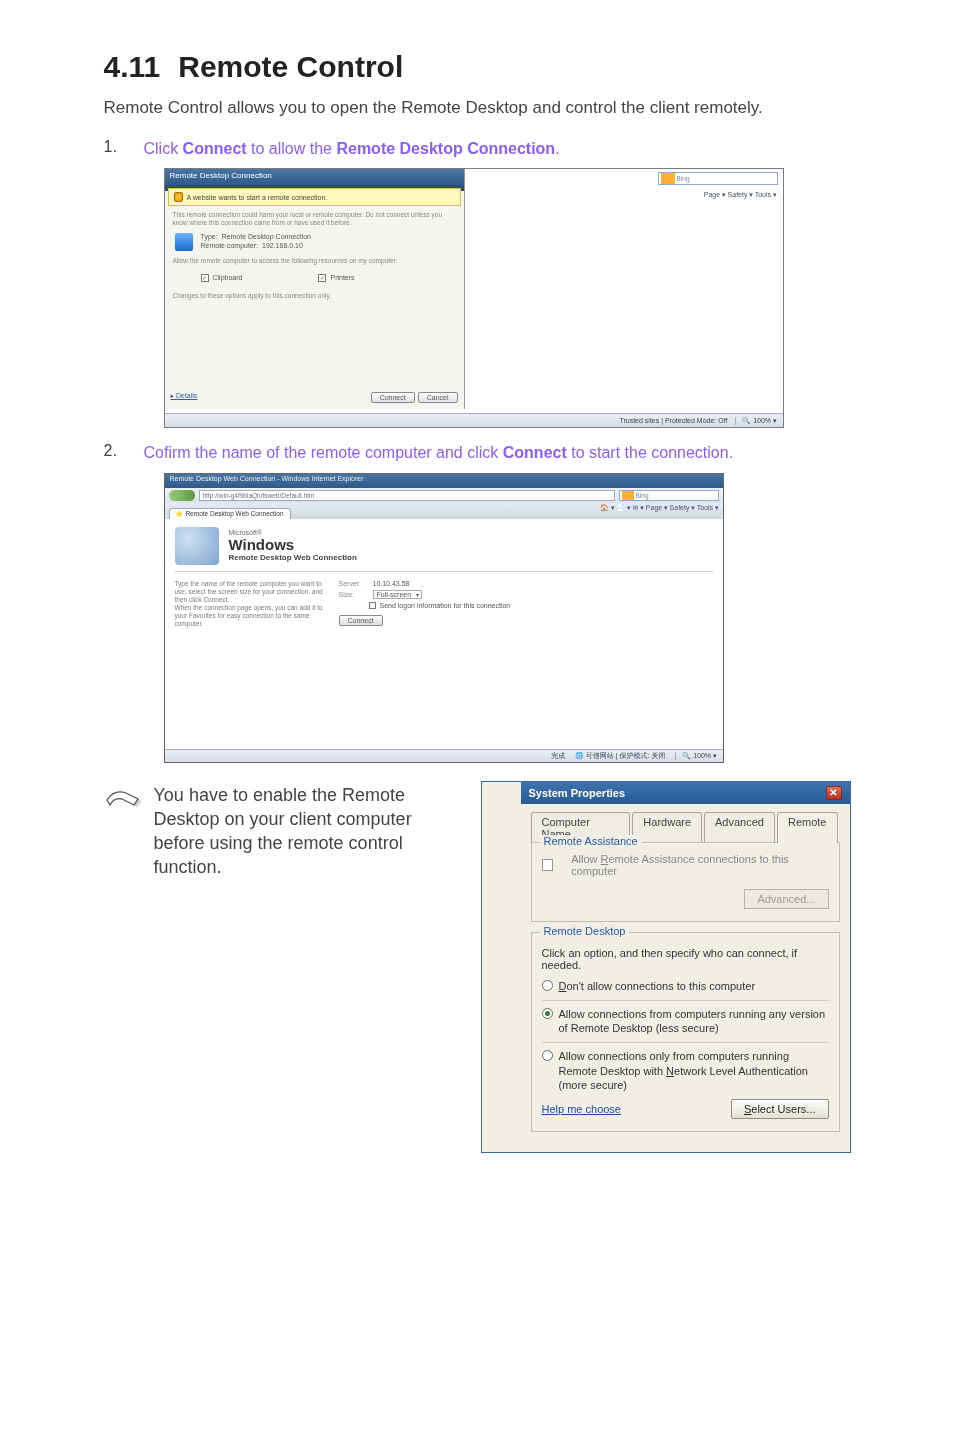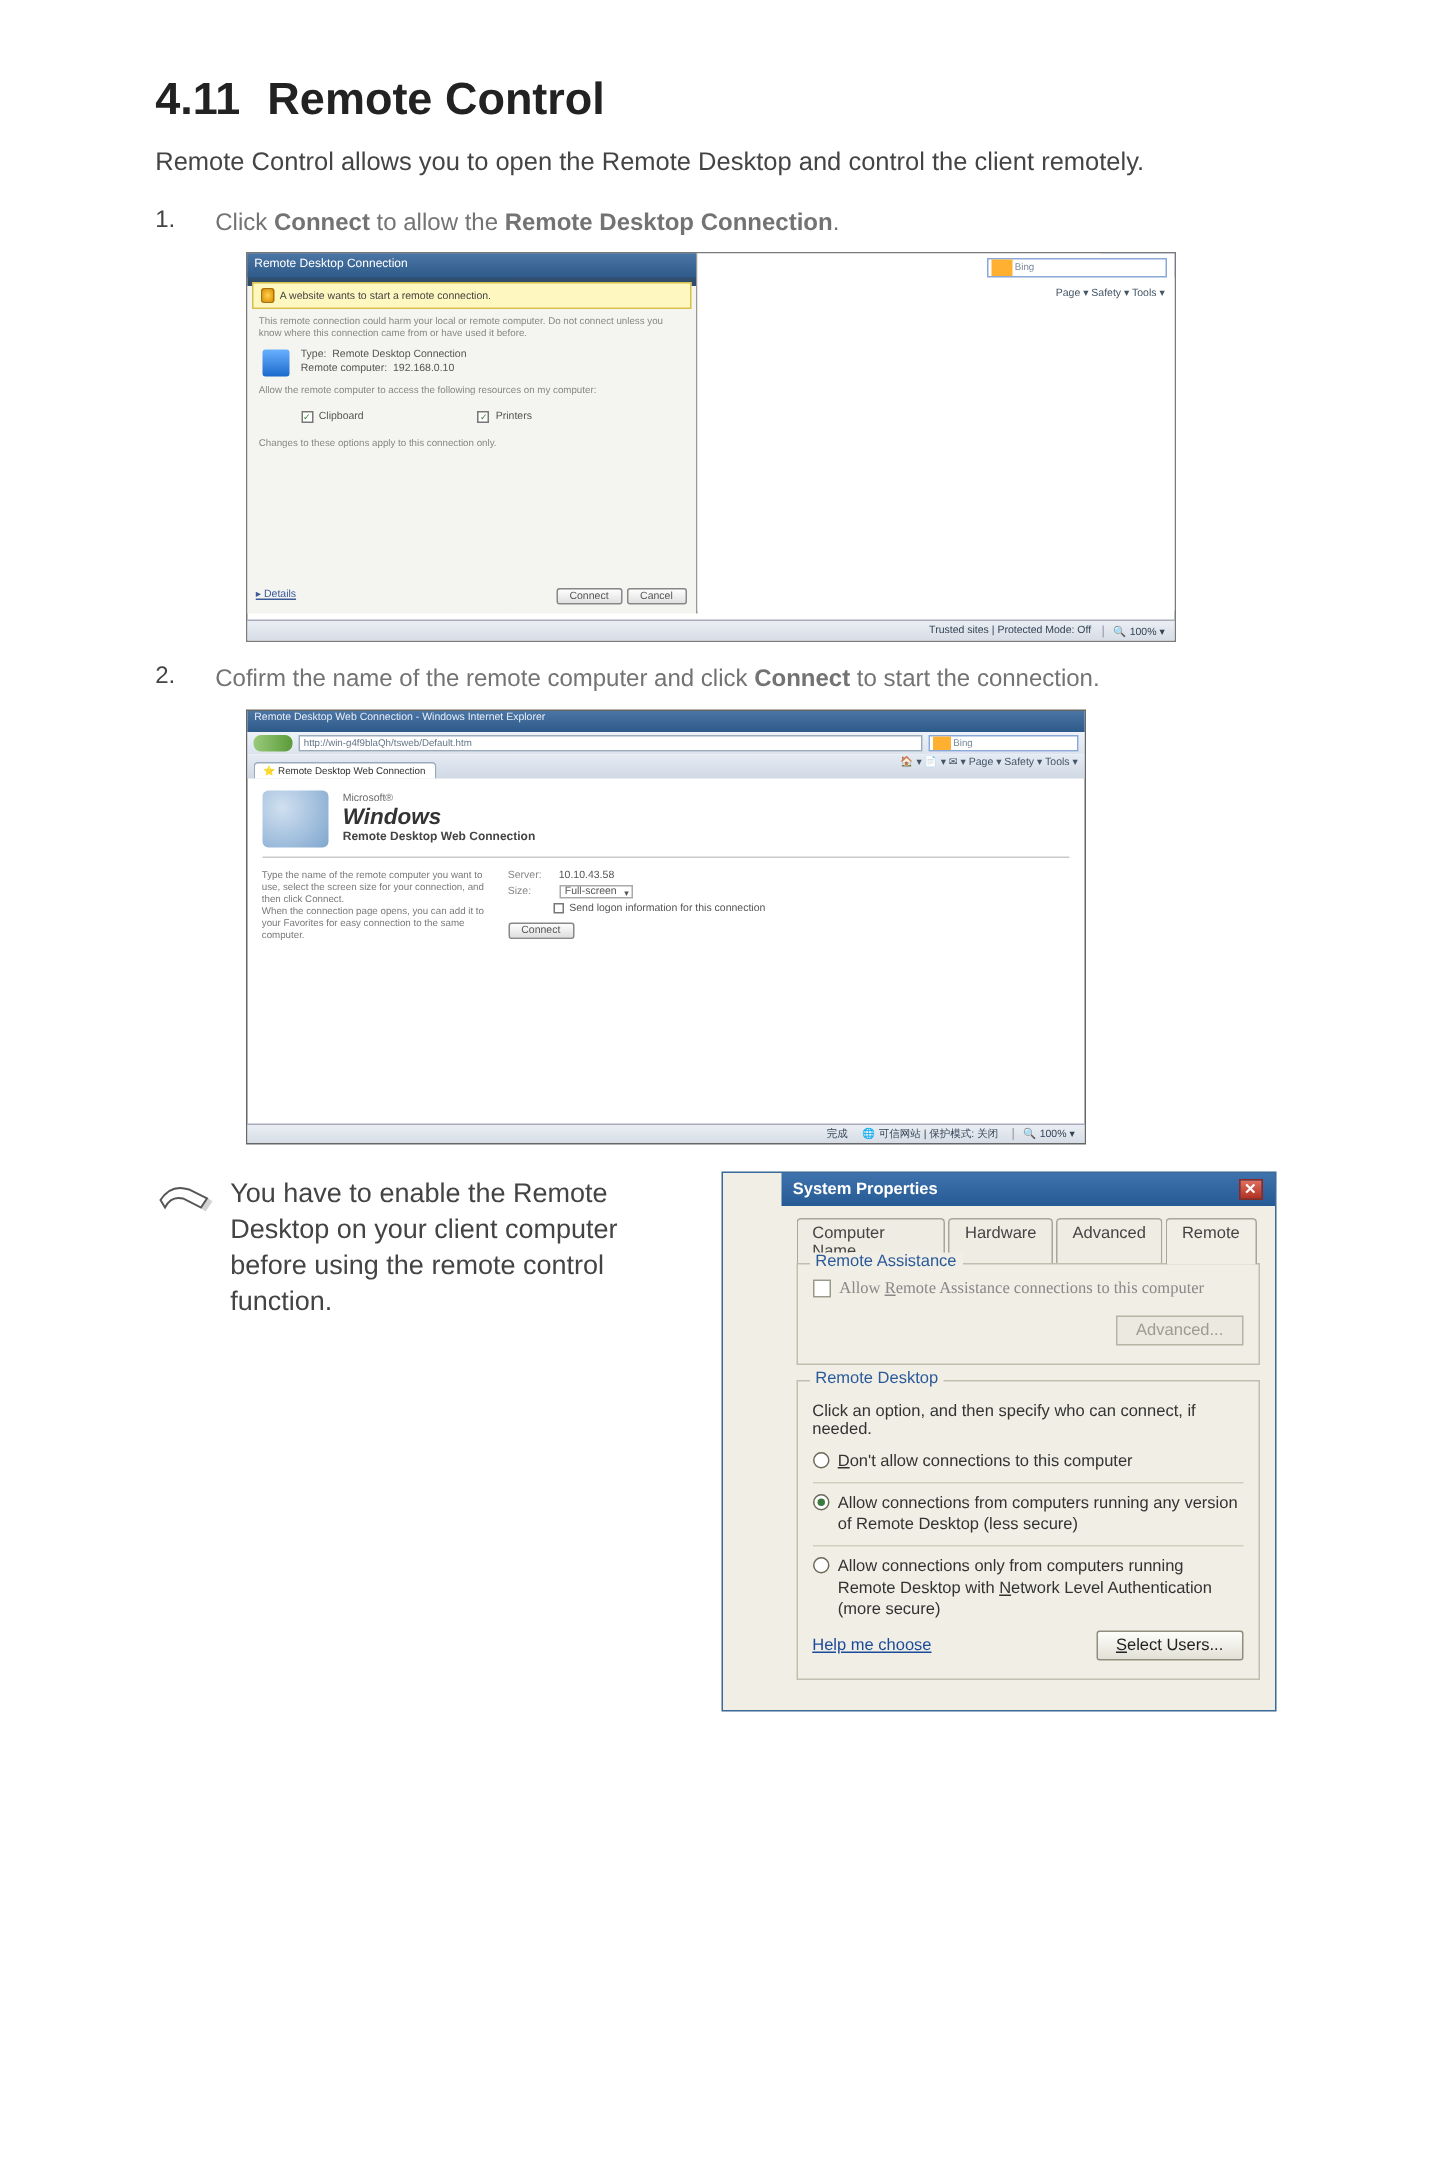--- a/index.html
+++ b/index.html
@@ -39,21 +39,21 @@
   ol.steps > li {
     display: flex;
     margin-bottom: 8px;
   }
   .step-num {
     width: 40px;
     flex-shrink: 0;
     font-size: 16px;
     color: #444;
   }
-  .step-body { flex: 1; font-size: 16px; color: #737373; line-height: 1.4; }
+  .step-body { flex: 1; font-size: 16px; color: #8b5cf6; line-height: 1.4; }
   .bold { font-weight: bold; }
 
   
   .ie-frame1 {
     width: 620px;
     height: 260px;
     border: 1px solid #7a7a7a;
     margin: 6px 0 14px 60px;
     background: #fff;
     font-size: 8px;
@@ -121,21 +121,21 @@
   .addr-box { flex: 1; height: 11px; background: #fff; border: 1px solid #9ab; font-size: 6.5px; padding: 0 3px; color: #678; display: flex; align-items: center; }
   .ie2-search { width: 100px; height: 11px; border: 1px solid #8aa8d8; background: #fff; display: flex; align-items: center; }
   .ie2-search .bing { width: 12px; height: 9px; background: #ffb030; margin: 0 2px; }
   .ie2-tabs { height: 16px; background: linear-gradient(#e5ebf3,#d0d8e4); display: flex; align-items: flex-end; padding: 0 4px; position: relative; }
   .ie2-tab { background: #fff; border: 1px solid #9ab; border-bottom: none; font-size: 6.5px; padding: 1px 6px; border-radius: 3px 3px 0 0; }
   .ie2-toolbar { position: absolute; right: 4px; top: 1px; font-size: 7px; color: #456; }
   .rdweb-body { padding: 8px 10px; }
   .rdweb-head { display: flex; align-items: center; gap: 10px; margin-bottom: 6px; }
   .rdweb-icon { width: 44px; height: 38px; background: radial-gradient(circle at 30% 30%,#d0e0f0,#7fa6ce); border-radius: 4px; }
   .rdweb-title .ms { font-size: 7px; color: #6a6a6a; }
-  .rdweb-title .win { font-size: 15px; font-weight: bold; color: #333; font-style: italic; }
+  .rdweb-title .win { font-size: 15px; font-weight: bold; color: #333; }
   .rdweb-title .sub { font-size: 8px; font-weight: bold; color: #444; }
   .rdweb-divider { height: 1px; background: #c9c9c9; margin: 4px 0 8px 0; }
   .rdweb-cols { display: flex; gap: 14px; }
   .rdweb-left { width: 150px; font-size: 6.5px; color: #7a7a7a; line-height: 1.25; }
   .rdweb-right { font-size: 7px; color: #555; }
   .rdweb-right .fld { margin-bottom: 3px; display: flex; align-items: center; gap: 4px; }
   .rdweb-right .lab { width: 30px; color: #888; }
   .rdweb-right .val { }
   .rdweb-right .sel { border: 1px solid #aaa; padding: 0 10px 0 3px; background: #fff; position: relative; }
   .rdweb-right .sel:after { content: "▾"; position: absolute; right: 2px; font-size: 6px; color: #555; }
@@ -170,21 +170,21 @@
   .sp-tabs { display: flex; gap: 0; margin-bottom: -1px; }
   .sp-tab {
     border: 1px solid #a7a79a; border-bottom: none;
     padding: 3px 10px; background: #efece3;
     border-radius: 3px 3px 0 0; font-size: 11px; margin-right: 2px;
     color: #444;
   }
   .sp-tab.active { background: #f1eee5; position: relative; z-index: 2; }
   .fieldset { border: 1px solid #bfbfb0; padding: 10px 10px 12px 10px; margin-bottom: 10px; background: #f1eee5; position: relative; }
   .fieldset .legend { position: absolute; top: -8px; left: 8px; background: #f1eee5; padding: 0 4px; color: #2a5a9a; font-size: 11px; }
-  .chk-row { display: flex; align-items: center; gap: 6px; font-size: 11px; color: #888; font-family: Liberation Serif, serif; }
+  .chk-row { display: flex; align-items: center; gap: 18px; font-size: 11px; color: #888; }
   .chk { width: 12px; height: 12px; border: 1px solid #9a9a8a; background: #fff; }
   .adv-btn-row { display: flex; justify-content: flex-end; margin-top: 12px; }
   .btn-disabled { border: 1px solid #b5b5a5; background: #ece9e0; color: #9c9c90; padding: 3px 12px; font-size: 11px; }
   .fieldset p.desc { font-size: 11px; color: #333; margin: 4px 0 8px 0; }
   .radio-row { display: flex; align-items: flex-start; gap: 6px; font-size: 11px; color: #333; margin: 5px 0 7px 0; line-height: 1.3; }
   .radio { width: 11px; height: 11px; border: 1px solid #6a6a5a; border-radius: 50%; background: #fff; flex-shrink: 0; margin-top: 1px; display: flex; align-items: center; justify-content: center; }
   .radio .dot { width: 5px; height: 5px; border-radius: 50%; background: #3a7a3a; }
   .divider-line { height: 1px; background: #cfcfbe; margin: 6px 0; }
   .select-row { display: flex; align-items: center; justify-content: space-between; margin-top: 6px; }
   .link { color: #1a4a9a; text-decoration: underline; font-size: 11px; }

